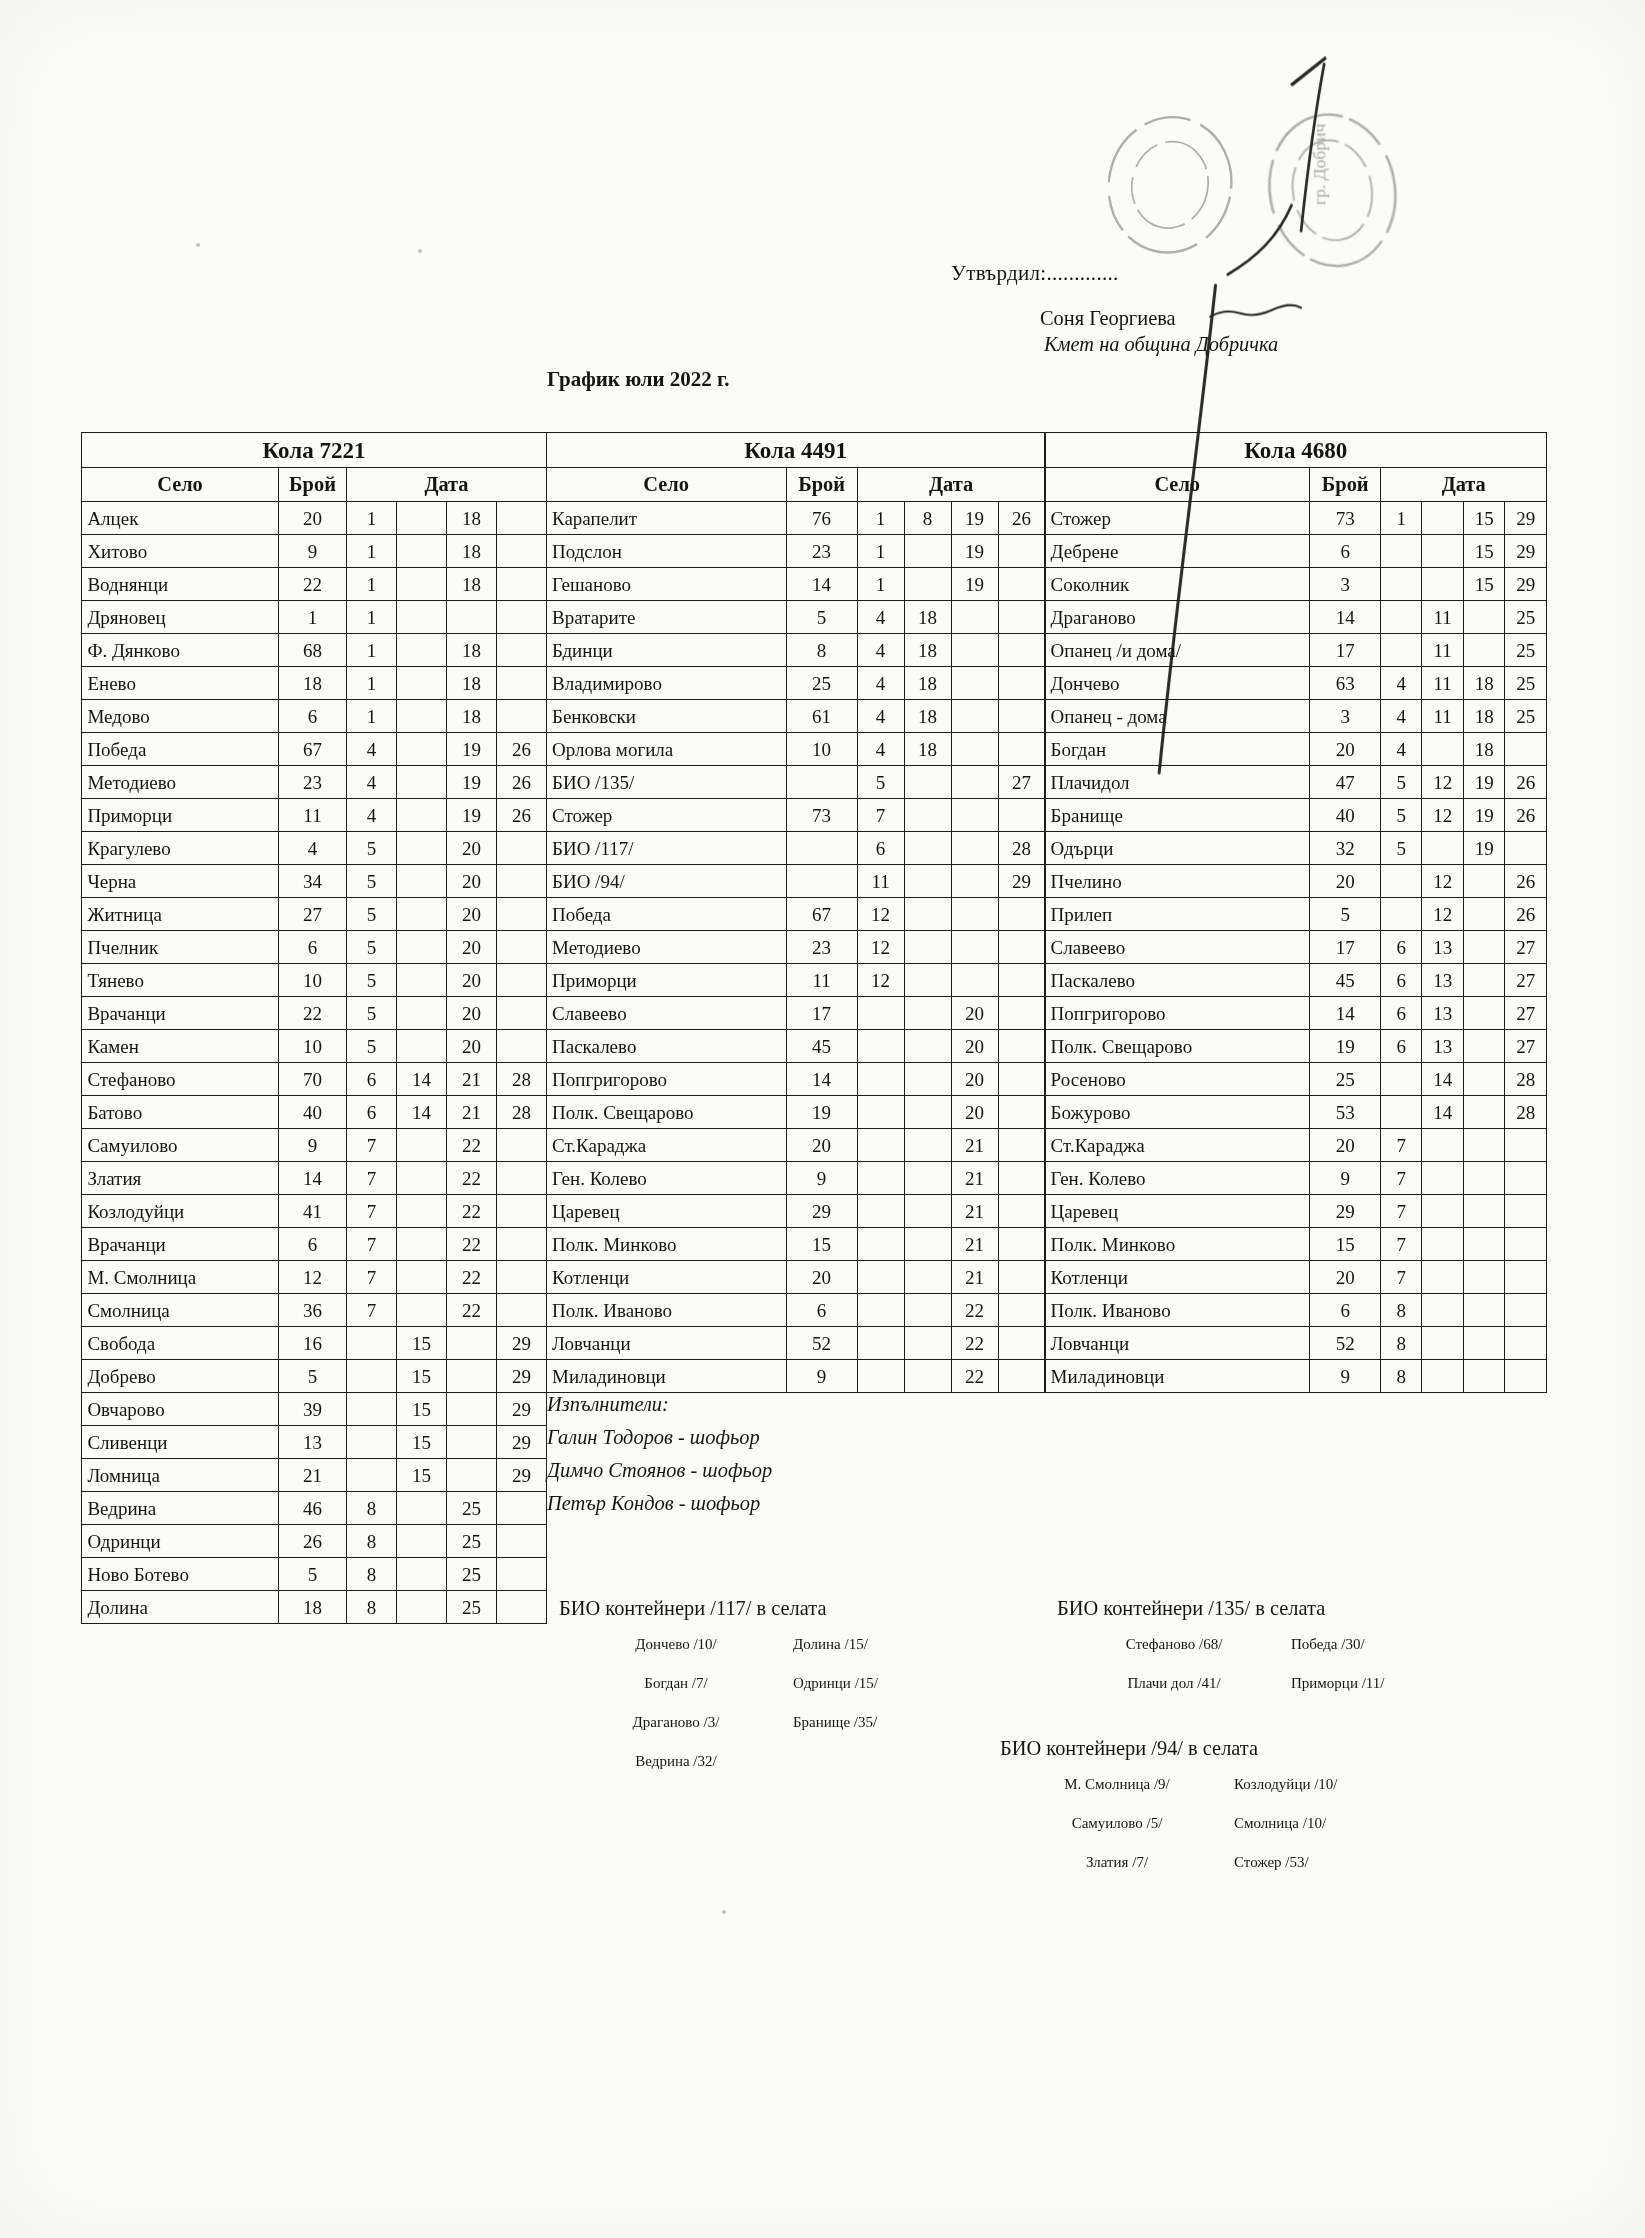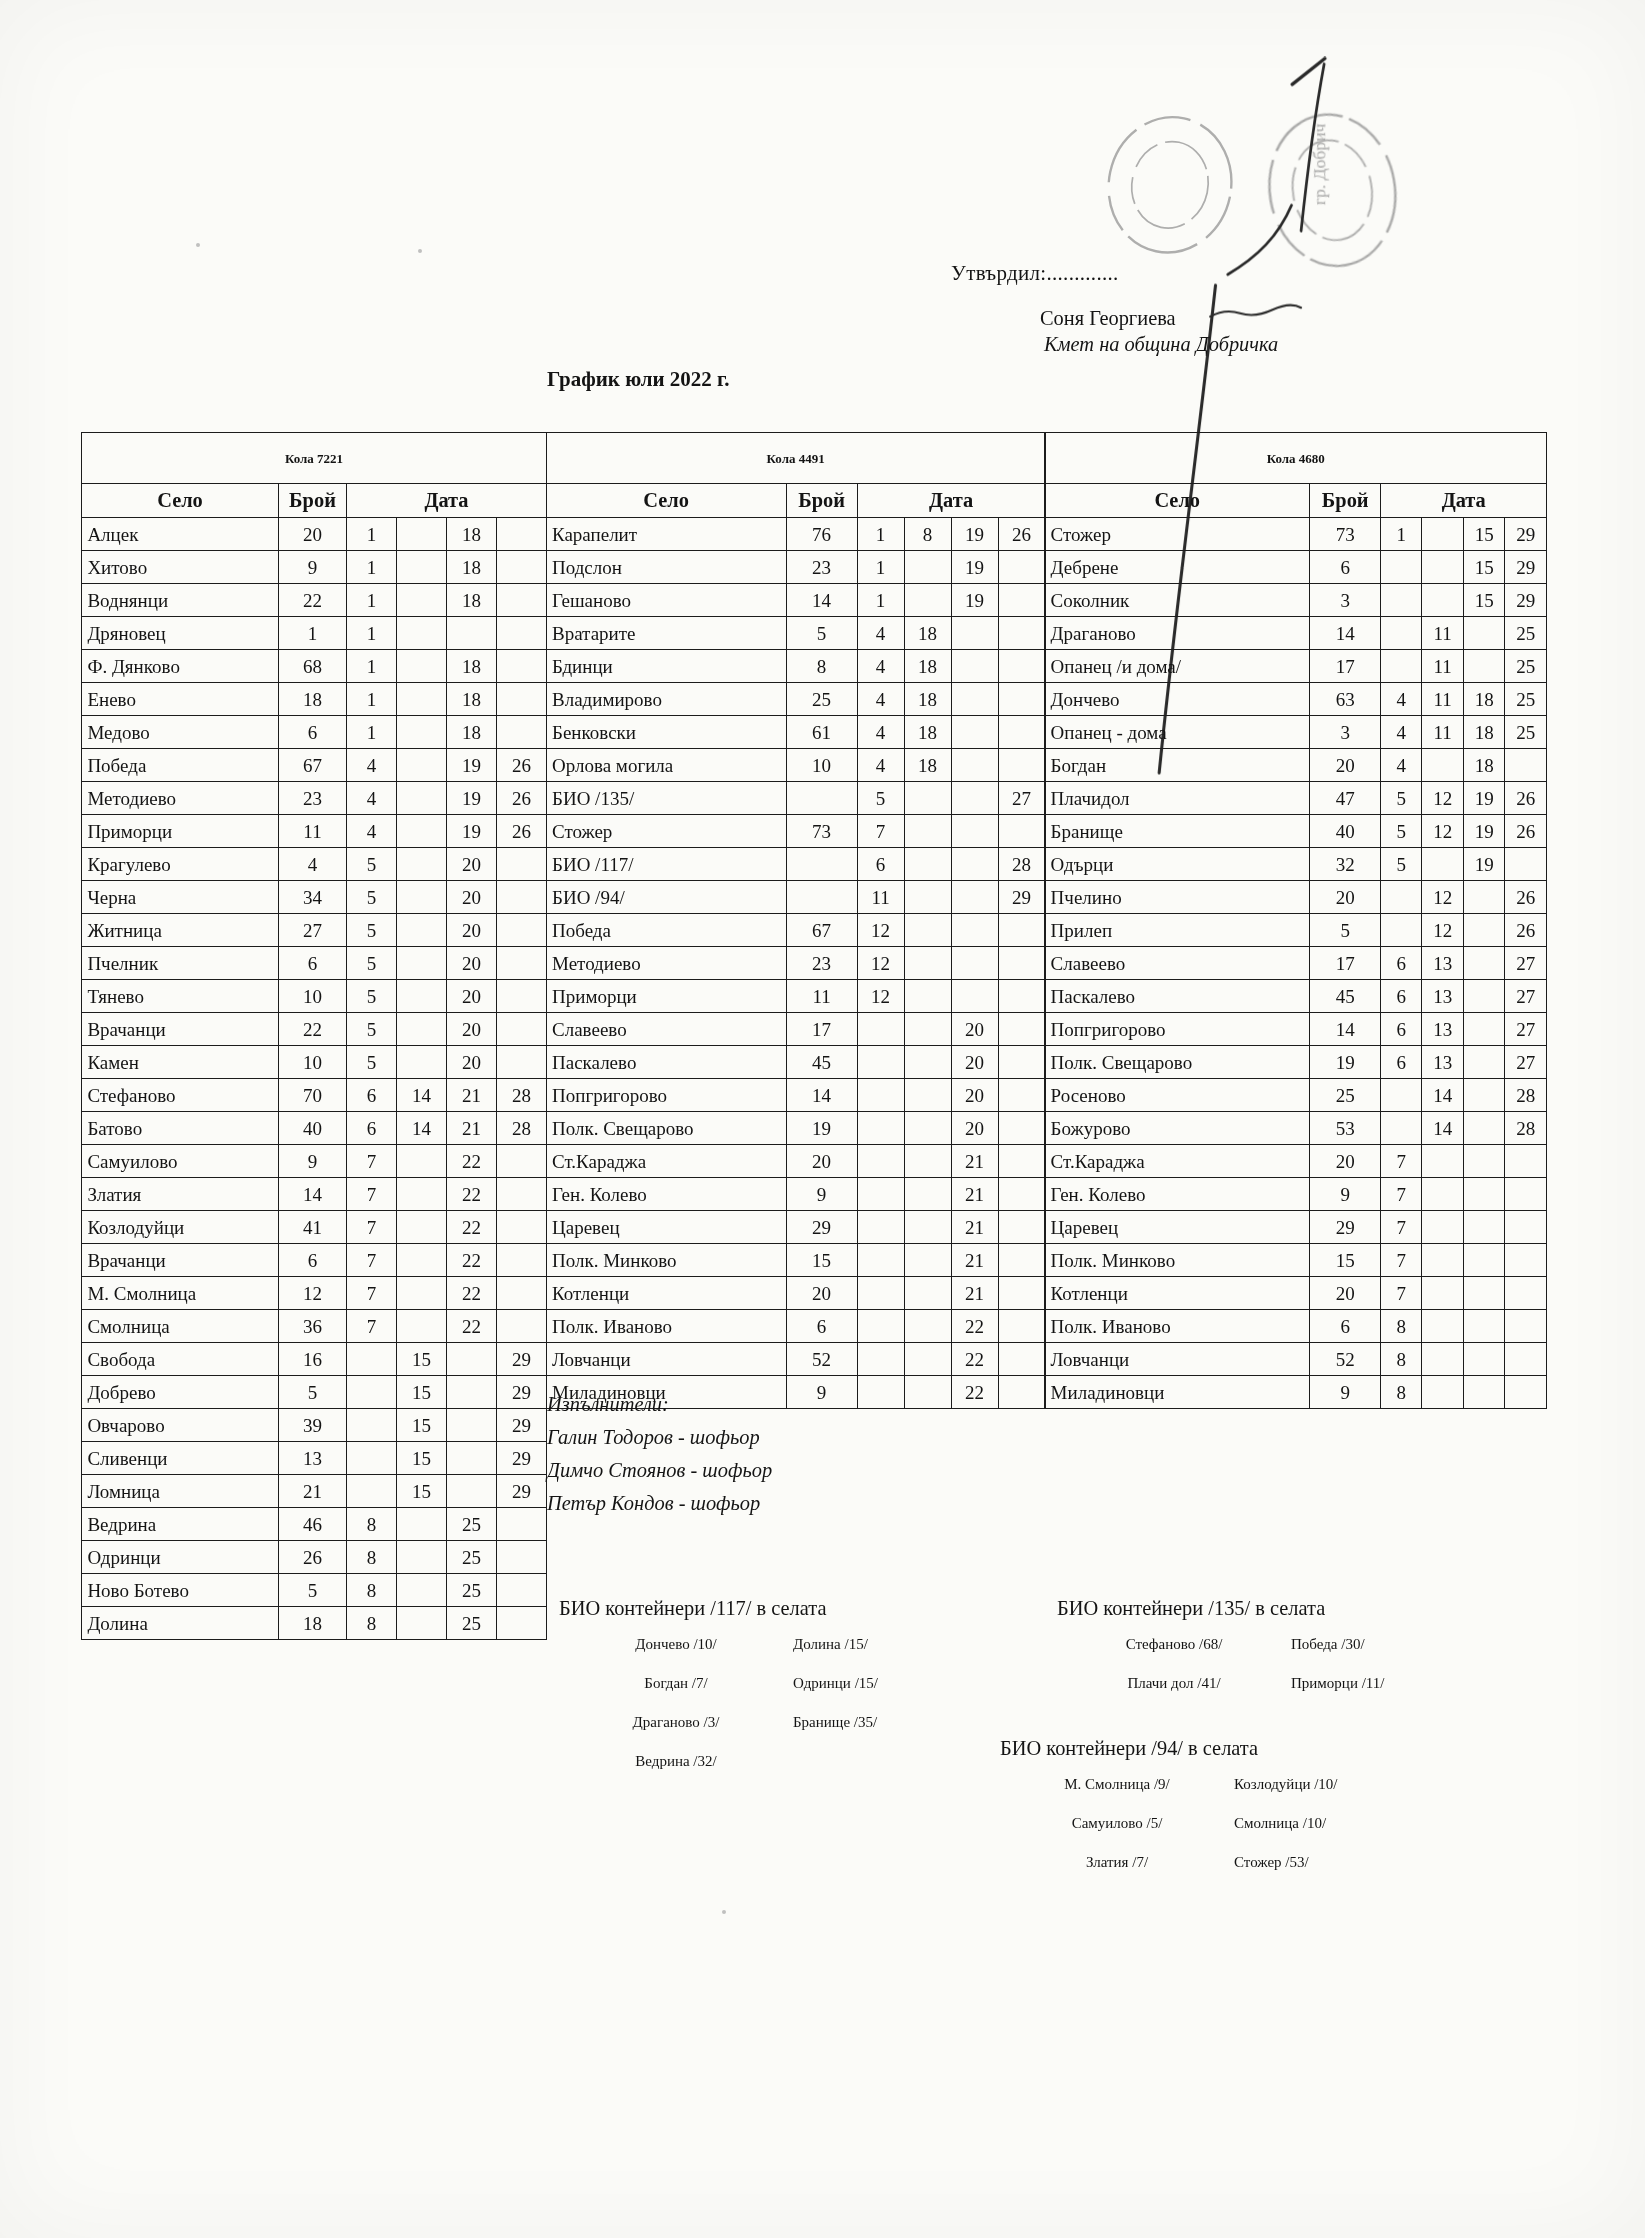--- a/index.html
+++ b/index.html
@@ -17,21 +17,21 @@
   .doc-title { font-size:21px; font-weight:bold; }
 
   .tables { position:absolute; left:81px; top:432px; display:flex; align-items:flex-start; }
   table { border-collapse:collapse; table-layout:fixed; background:transparent; }
   table.t1m { margin-left:-1.4px; }
   th, td {
     border:1.4px solid #1c1c1c; font-size:19px; line-height:1;
     overflow:hidden; white-space:nowrap; vertical-align:middle;
     font-family:"Liberation Serif", serif;
   }
-  th.ttl { height:51px; font-size:13px; font-weight:bold; text-align:center; }
+  th.ttl { height:35px; font-size:23px; font-weight:bold; text-align:center; }
   th.hdr { height:34px; font-size:20.4px; font-weight:bold; text-align:center; }
   td { height:33px; }
   td.v { text-align:left; padding-left:5.4px; }
   td.c { text-align:center; }
 
   .exec-line { font-size:20.4px; height:33px;font-style:italic; }
   .bio-title { font-size:20.4px; margin-bottom:16.3px; }
   .bio-row { display:flex; height:39px; }
   .bio-item { display:inline-block; width:234px; font-size:15px;text-align:center; }
   .bio-item:last-child { width:auto; }

